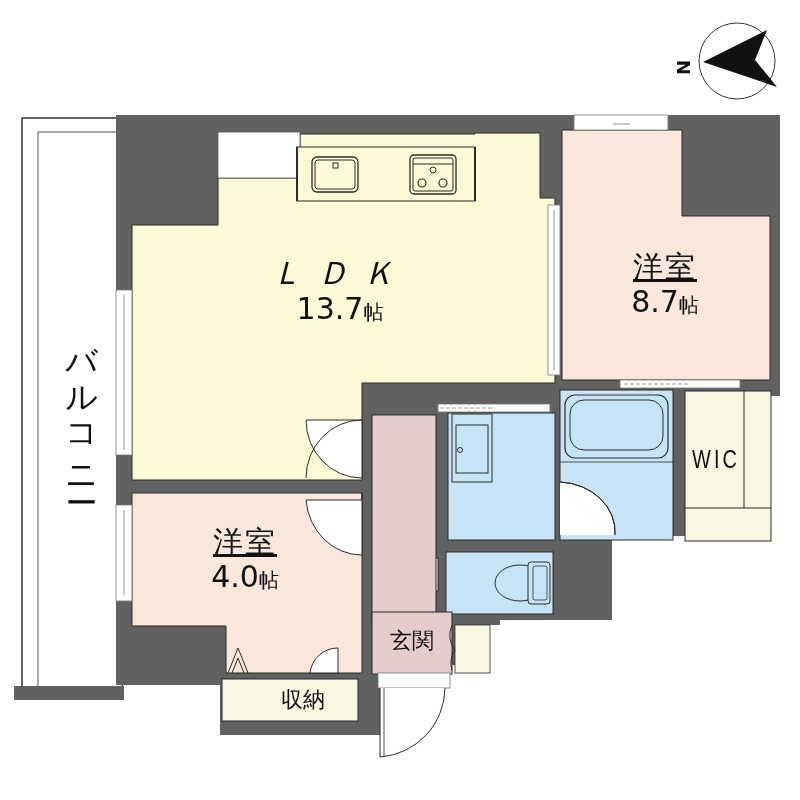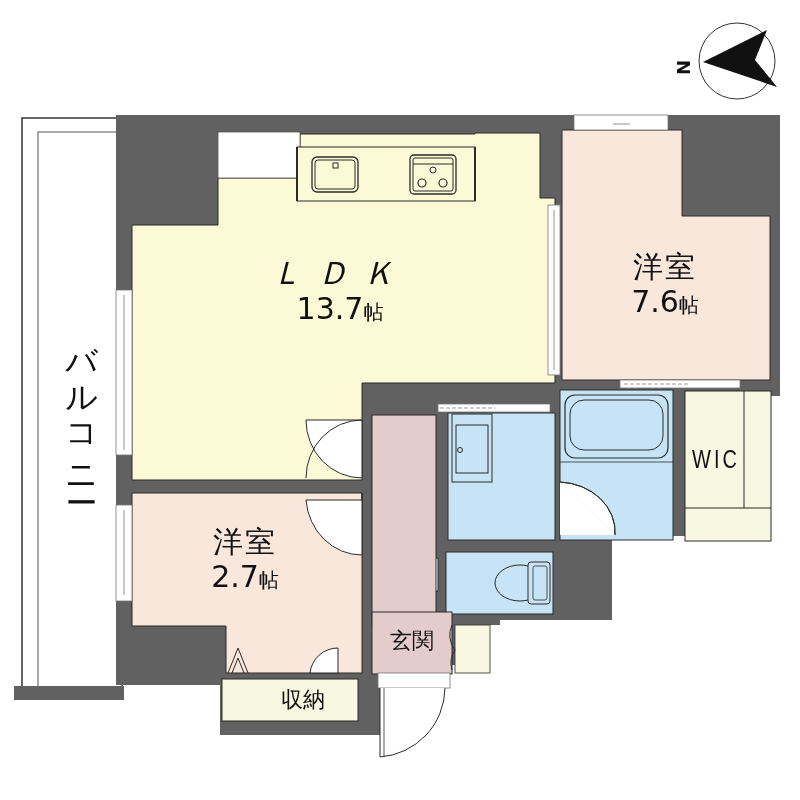--- a/index.html
+++ b/index.html
@@ -1,19 +1,19 @@
 <!DOCTYPE html>
 <html><head>
 <meta charset="utf-8">
 <style>
   html, body { margin: 0; padding: 0; background: #ffffff; }
   body { width: 800px; height: 800px; position: relative; overflow: hidden; font-family: "DejaVu Sans", sans-serif; }
   svg { position: absolute; left: 0; top: 0; }
   .label { position: absolute; text-align: center; color: #111; font-family: "DejaVu Sans", sans-serif; line-height: 1.15; }
-  .room-name { font-size: 30px; letter-spacing: 2px; }
+  .room-name { font-size: 30px; letter-spacing: 2px; text-decoration: underline; }
   .room-size { font-size: 30px; }
   .room-size .unit { font-size: 20px; }
   .ldk-name { font-size: 32px; letter-spacing: 14px; font-style: italic; }
   .small-label { font-size: 22px; }
   .wic-label { font-size: 20px; letter-spacing: 3px; font-family: "Liberation Sans", sans-serif; transform: scaleY(1.3); }
   .balcony-label { position: absolute; writing-mode: vertical-rl; font-size: 32px; letter-spacing: 4px; color: #111; }
   .compass-n { position: absolute; font-size: 18px; font-weight: bold; transform: rotate(-90deg); color: #111; font-family: "DejaVu Sans", sans-serif; }
 </style>
 </head>
 <body>
@@ -158,25 +158,25 @@
 
 <div class="balcony-label" style="left:60px; top:325px;">バルコニー</div>
 
 <div class="label" style="left:250px; top:255px; width:180px;">
   <div class="ldk-name">ＬＤＫ</div>
   <div class="room-size"><span>13.7</span><span class="unit">帖</span></div>
 </div>
 
 <div class="label" style="left:605px; top:250px; width:120px;">
   <div class="room-name">洋室</div>
-  <div class="room-size"><span>7.6</span><span class="unit">帖</span></div>
+  <div class="room-size"><span>8.7</span><span class="unit">帖</span></div>
 </div>
 
 <div class="label" style="left:185px; top:525px; width:120px;">
   <div class="room-name">洋室</div>
-  <div class="room-size"><span>2.7</span><span class="unit">帖</span></div>
+  <div class="room-size"><span>4.0</span><span class="unit">帖</span></div>
 </div>
 
 <div class="label wic-label" style="left:688px; top:448px; width:56px;">WIC</div>
 
 <div class="label small-label" style="left:263px; top:687px; width:80px;">収納</div>
 
 <div class="label small-label" style="left:376px; top:628px; width:72px;">玄関</div>
 
 </body></html>

